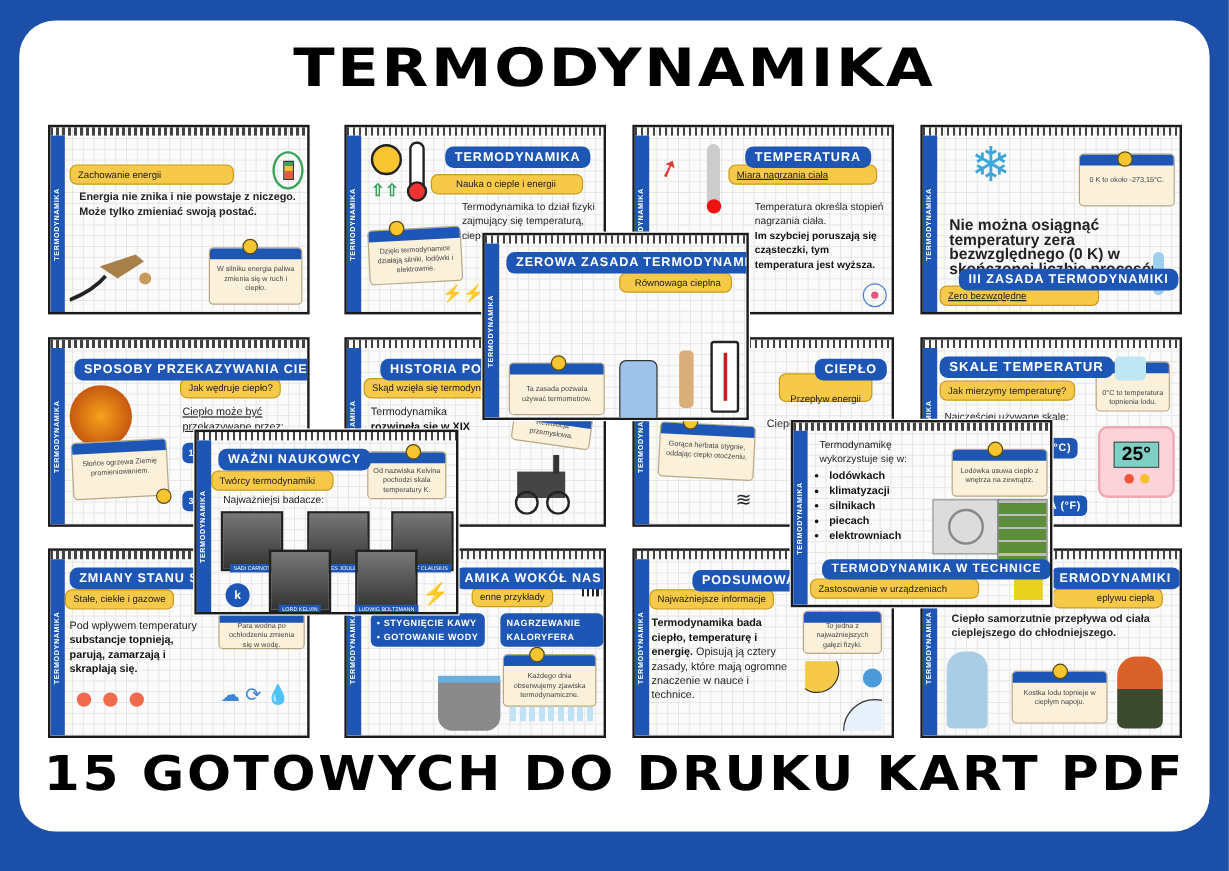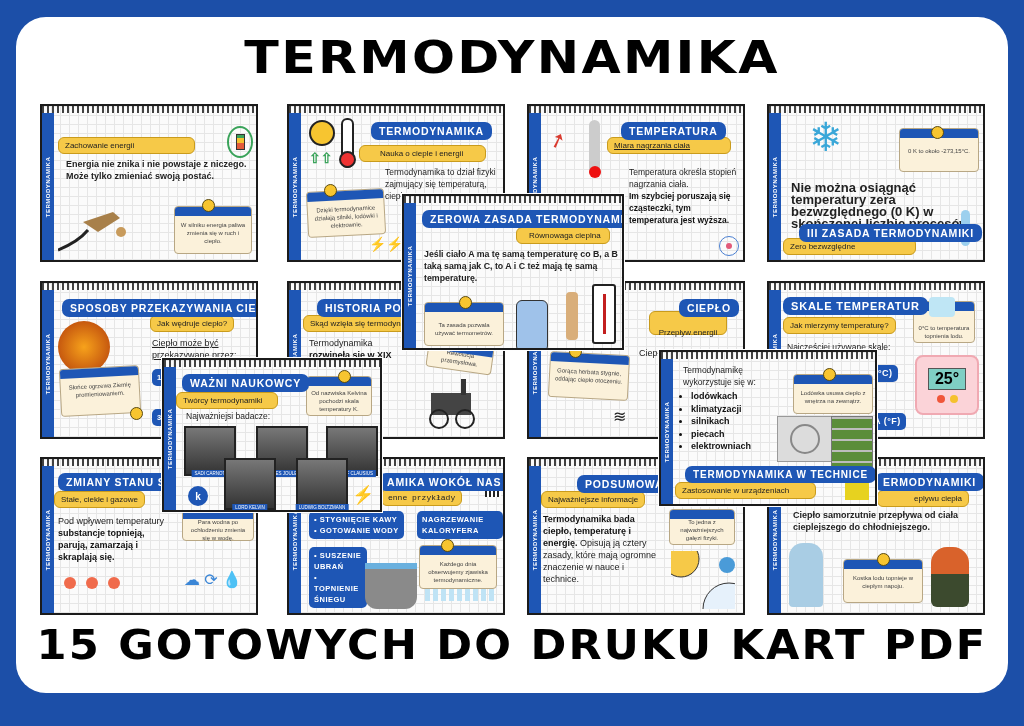--- a/index.html
+++ b/index.html
@@ -99,21 +99,21 @@
 <div class="card" style="left:767px;top:104px;">
   <div class="spiral"></div>
   <div class="side">
       <span>TERMODYNAMIKA</span>
     </div>
   <div class="icon" style="left:40px;top:8px;font-size:40px;color:#3aa7d8;">❄</div>
   <div class="bulb" style="left:162px;top:20px;"></div>
   <div class="note" style="left:130px;top:22px;width:80px;height:44px;padding-top:18px;">0 K to około -273,15°C.</div>
   <div class="txt" style="left:22px;top:76px;width:192px;font-weight:bold;font-size:13px;">Nie można osiągnąć temperatury zera bezwzględnego (0 K) w skończonej liczbie procesów.</div>
   <div class="pill" style="left:30px;top:118px;">III ZASADA TERMODYNAMIKI</div>
-  <div class="sub" style="left:14px;top:132px;padding-right:60px;">Zero bezwzględne</div>
+  <div class="sub" style="left:14px;top:132px;padding-right:60px;text-decoration:underline;">Zero bezwzględne</div>
   <div class="icon" style="left:192px;top:104px;width:9px;height:36px;background:#9cd0ee;border-radius:5px;"></div>
 </div>
 
 <div class="card" style="left:40px;top:281px;">
   <div class="spiral"></div>
   <div class="side">
       <span>TERMODYNAMIKA</span>
     </div>
   <div class="pill" style="left:20px;top:16px;">SPOSOBY PRZEKAZYWANIA CIEPŁA</div>
   <div class="sub" style="left:108px;top:32px;">Jak wędruje ciepło?</div>
@@ -194,25 +194,24 @@
       <span style="width:12px;height:12px;border-radius:50%;background:#f06b4c;"></span>
     </div>
 </div>
 
 <div class="card" style="left:287px;top:457px;">
   <div class="spiral"></div>
   <div class="side">
       <span>TERMODYNAMIKA</span>
     </div>
   <div class="pill" style="left:90px;top:14px;">AMIKA WOKÓŁ NAS</div>
-  <div class="sub" style="left:92px;top:30px;font-family:Liberation Mono, monospace;">enne przykłady</div>
+  <div class="sub" style="left:104px;top:30px;">enne przykłady</div>
   <div class="icon" style="left:196px;top:24px;width:16px;height:14px;background:repeating-linear-gradient(90deg,#222 0 2px,#fff 2px 4px);"></div>
   <div class="bullet-pill" style="left:20px;top:52px;">• <span>STYGNIĘCIE KAWY</span><br>• <span>GOTOWANIE WODY</span></div>
   <div class="bullet-pill" style="left:128px;top:52px;">NAGRZEWANIE KALORYFERA</div>
-  <div class="bullet-pill" style="left:20px;top:88px;width:48px;">• <span>SUSZENIE UBRAŃ</span><br>• <span>TOPNIENIE ŚNIEGU</span></div>
   <div class="icon" style="left:76px;top:104px;width:52px;height:40px;background:#8a8a8a;border-radius:0 0 12px 12px;border-top:6px solid #6ab0de;"></div>
   <div class="bulb" style="left:152px;top:80px;"></div>
   <div class="note" style="left:130px;top:86px;width:78px;height:44px;">Każdego dnia obserwujemy zjawiska termodynamiczne.</div>
   <div class="icon" style="left:136px;top:130px;width:70px;height:12px;background:repeating-linear-gradient(90deg,#bfe3f5 0 5px,transparent 5px 8px);"></div>
 </div>
 
 <div class="card" style="left:527px;top:457px;">
   <div class="spiral"></div>
   <div class="side">
       <span>TERMODYNAMIKA</span>
@@ -245,21 +244,20 @@
   <div class="icon" style="left:162px;top:88px;width:38px;height:60px;background:linear-gradient(#d9622b 45%,#3c4a2e 45%);border-radius:16px 16px 6px 6px;"></div>
 </div>
 
 <div class="card front" style="left:402px;top:194px;width:222px;height:156px;">
   <div class="spiral"></div>
   <div class="side">
       <span>TERMODYNAMIKA</span>
     </div>
   <div class="pill" style="left:18px;top:14px;">ZEROWA ZASADA TERMODYNAMIKI</div>
   <div class="sub" style="left:112px;top:31px;padding-left:12px;padding-right:8px;">Równowaga cieplna</div>
-  <div class="txt" style="left:20px;top:52px;width:196px;font-weight:bold;font-size:8.8px;">Jeśli ciało A ma tę samą temperaturę co B, a B taką samą jak C, to A i C też mają tę samą temperaturę.</div>
   <div class="bulb" style="left:55px;top:100px;"></div>
   <div class="note" style="left:20px;top:106px;width:80px;height:44px;padding-top:18px;">Ta zasada pozwala używać termometrów.</div>
   <div class="icon" style="left:112px;top:104px;width:30px;height:50px;background:#9fc2ea;border-radius:6px;border:1px solid #333;"></div>
   <div class="icon" style="left:162px;top:96px;width:12px;height:48px;background:#d9ae7a;border-radius:4px;"></div>
   <div class="icon" style="left:188px;top:88px;width:20px;height:56px;background:#fff;border:2px solid #222;border-radius:3px;">
       <div style="width:3px;height:40px;background:#c21f1f;"></div>
     </div>
 </div>
 
 <div class="card front" style="left:162px;top:358px;width:220px;height:154px;">

